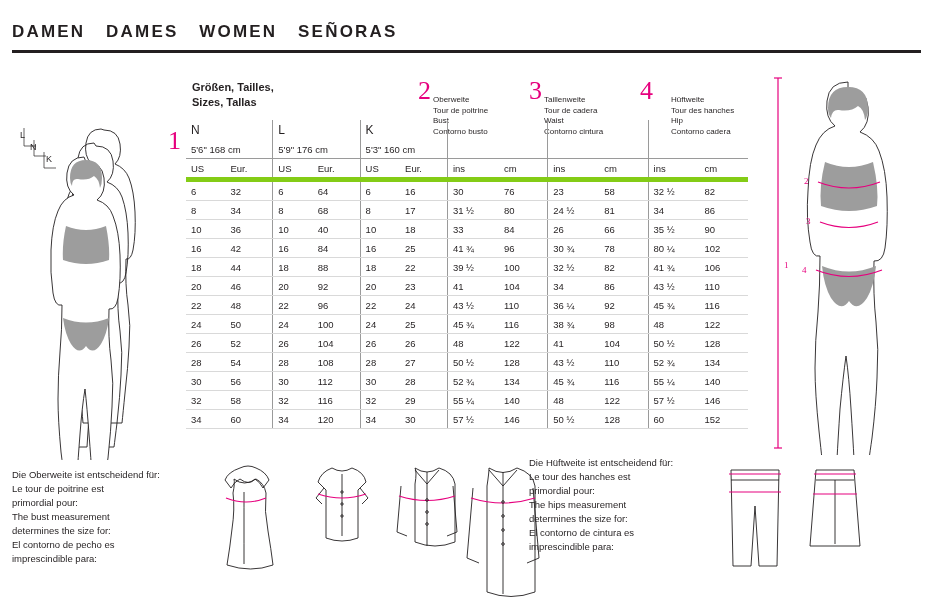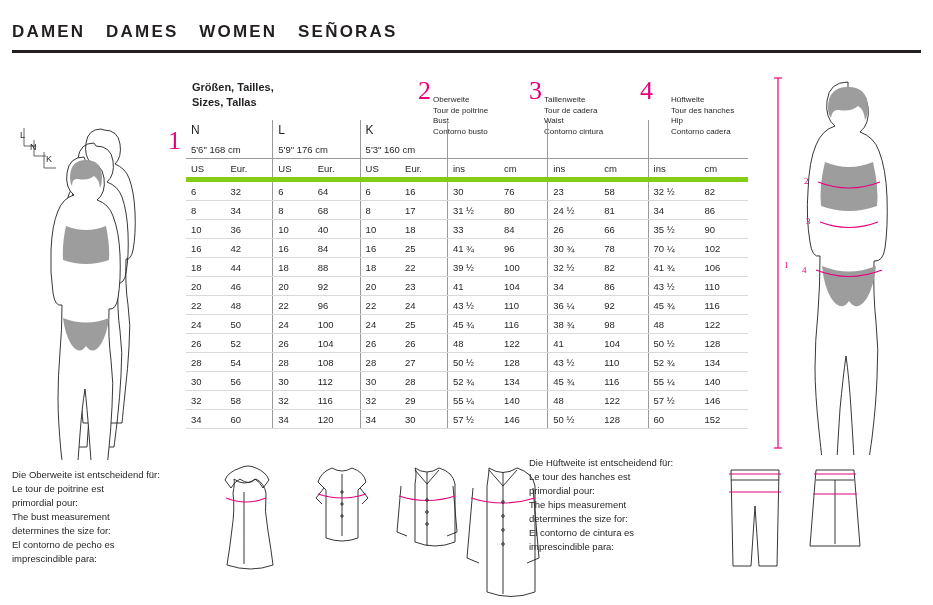--- a/index.html
+++ b/index.html
@@ -226,21 +226,21 @@
             <td>16</td>
             <td>42</td>
             <td class="col-sep">16</td>
             <td>84</td>
             <td class="col-sep">16</td>
             <td>25</td>
             <td class="col-sep">41 ¾</td>
             <td>96</td>
             <td class="col-sep">30 ¾</td>
             <td>78</td>
-            <td class="col-sep">70 ¼</td>
+            <td class="col-sep">80 ¼</td>
             <td>102</td>
           </tr>
         <tr>
             <td>18</td>
             <td>44</td>
             <td class="col-sep">18</td>
             <td>88</td>
             <td class="col-sep">18</td>
             <td>22</td>
             <td class="col-sep">39 ½</td>

